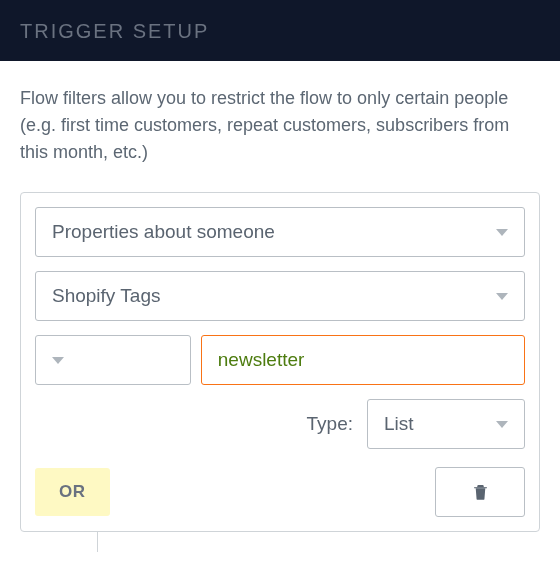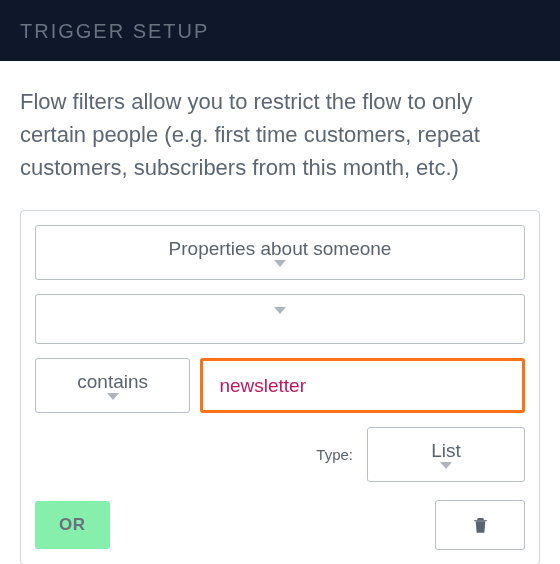--- a/index.html
+++ b/index.html
@@ -23,42 +23,41 @@
       font-size: 20px;
       letter-spacing: 2px;
       color: #6a7280;
       font-weight: 400;
     }
     .content {
       padding: 24px 20px 0 20px;
       background: #fff;
     }
     .description {
-      font-size: 22px;
+      font-size: 18px;
       line-height: 1.5;
       color: #5c6773;
       font-weight: 400;
       margin-bottom: 26px;
     }
     .filter-box {
       border: 1px solid #cfd4d8;
       border-radius: 4px;
       padding: 14px;
     }
     .select-field {
       display: flex;
       align-items: center;
       justify-content: space-between;
       background: #fff;
       border: 1px solid #b9bfc5;
       border-radius: 3px;
       padding: 12px 16px;
       cursor: pointer;
       min-height: 50px;
-      flex-direction: column;
     }
     .select-text {
       font-size: 19px;
       color: #5a6470;
       font-weight: 400;
     }
     .chevron {
       width: 0;
       height: 0;
       border-left: 6px solid transparent;
@@ -77,50 +76,50 @@
       margin-bottom: 14px;
     }
     .half-1 {
       width: 46%;
     }
     .half-2 {
       width: 54%;
     }
     .text-input {
       width: 100%;
-      border: 3px solid #f97316;
+      border: 1px solid #f97316;
       border-radius: 3px;
       padding: 12px 16px;
       font-size: 19px;
-      color: #be185d;
+      color: #4d7c0f;
       font-family: inherit;
       min-height: 50px;
       outline: none;
     }
     .type-row {
       display: flex;
       justify-content: flex-end;
       align-items: center;
       gap: 14px;
       margin-bottom: 18px;
     }
     .type-label {
-      font-size: 15px;
+      font-size: 19px;
       color: #5a6470;
     }
     .type-select {
       width: 158px;
     }
     .bottom-row {
       display: flex;
       justify-content: space-between;
       align-items: center;
     }
     .or-button {
-      background: #86efac;
+      background: #fef9c3;
       border: none;
       border-radius: 3px;
       padding: 14px 24px;
       font-size: 17px;
       font-weight: 700;
       color: #6a7280;
       cursor: pointer;
       letter-spacing: 0.5px;
     }
     .delete-button {
@@ -157,26 +156,26 @@
   <p class="description">Flow filters allow you to restrict the flow to only certain people (e.g. first time customers, repeat customers, subscribers from this month, etc.)</p>
 
   <div class="filter-box">
 
     <div class="select-field full-width mb-14">
       <span class="select-text">Properties about someone</span>
       <span class="chevron"></span>
     </div>
 
     <div class="select-field full-width mb-14">
+      <span class="select-text">Shopify Tags</span>
       <span class="chevron"></span>
     </div>
 
     <div class="row">
       <div class="select-field half-1">
-        <span class="select-text">contains</span>
         <span class="chevron"></span>
       </div>
       <input type="text" class="text-input half-2" value="newsletter" style="">
     </div>
 
     <div class="type-row">
       <span class="type-label">Type:</span>
       <div class="select-field type-select">
         <span class="select-text">List</span>
         <span class="chevron"></span>

